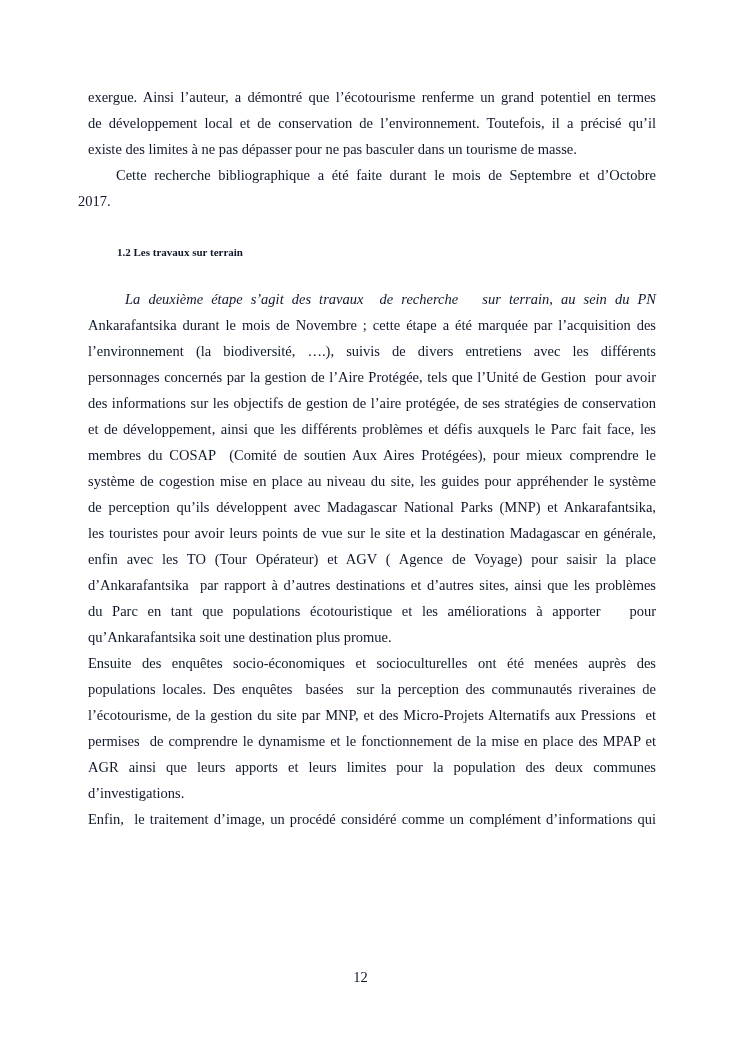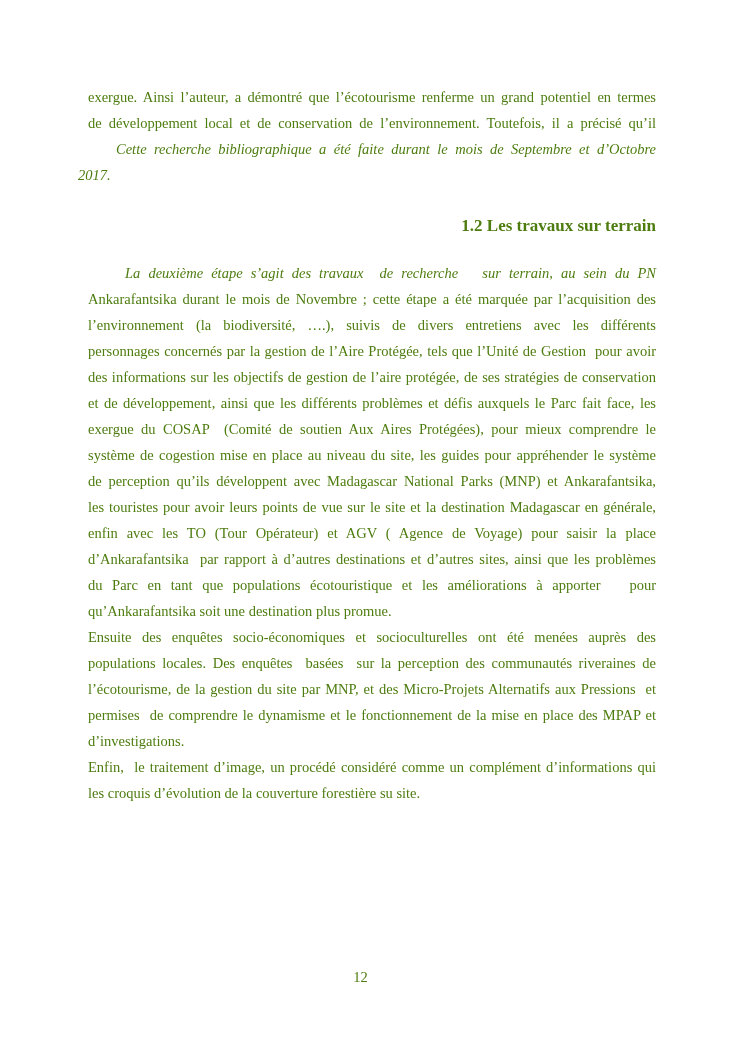--- a/index.html
+++ b/index.html
@@ -6,43 +6,42 @@
     margin: 0;
     padding: 0;
     background: #ffffff;
   }
   .page {
     position: relative;
     width: 745px;
     height: 1053px;
     background: #ffffff;
     font-family: "Liberation Serif", serif;
-    color: #4d7c0f;
+    color: #0f172a;
     overflow: hidden;
   }
   .text-body {
     padding: 84px 89px 0 88px;
   }
   .line {
     font-size: 14.5px;
     line-height: 26px;
     text-align: justify;
     text-align-last: justify;
     white-space: pre-wrap;
   }
   .line.last {
     text-align-last: left;
   }
   .heading {
     margin: 25px 0 21px 0;
     padding-left: 29px;
     font-weight: bold;
-    font-size: 17px;
+    font-size: 11px;
     line-height: 26px;
-    text-align: right;
   }
   .paragraph {
     margin: 0;
   }
   .footer {
     position: absolute;
     top: 964px;
     left: 0;
     width: 721px;
     text-align: center;
@@ -51,50 +50,51 @@
   }
 </style>
 </head>
 <body>
 
 <div class="page">
   <div class="text-body">
       <div class="paragraph">
         <div class="line">exergue. Ainsi l’auteur, a démontré que l’écotourisme renferme un grand potentiel en termes</div>
         <div class="line">de développement local et de conservation de l’environnement. Toutefois, il a précisé qu’il</div>
+        <div class="line last">existe des limites à ne pas dépasser pour ne pas basculer dans un tourisme de masse.</div>
       </div>
       <div class="paragraph">
-        <div class="line" style="text-indent: 28px; font-style: italic;">Cette recherche bibliographique a été faite durant le mois de Septembre et d’Octobre</div>
-        <div class="line last" style="margin-left: -10px; font-style: italic;">2017.</div>
+        <div class="line" style="text-indent: 28px;">Cette recherche bibliographique a été faite durant le mois de Septembre et d’Octobre</div>
+        <div class="line last" style="margin-left: -10px;">2017.</div>
       </div>
       <div class="heading">1.2 Les travaux sur terrain</div>
       <div class="paragraph">
         <div class="line" style="text-indent: 37px; font-style: italic;">La deuxième étape s’agit des travaux  de recherche   sur terrain, au sein du PN</div>
         <div class="line">Ankarafantsika durant le mois de Novembre ; cette étape a été marquée par l’acquisition des</div>
         <div class="line">l’environnement (la biodiversité, ….), suivis de divers entretiens avec les différents</div>
         <div class="line">personnages concernés par la gestion de l’Aire Protégée, tels que l’Unité de Gestion  pour avoir</div>
         <div class="line">des informations sur les objectifs de gestion de l’aire protégée, de ses stratégies de conservation</div>
         <div class="line">et de développement, ainsi que les différents problèmes et défis auxquels le Parc fait face, les</div>
-        <div class="line">exergue du COSAP  (Comité de soutien Aux Aires Protégées), pour mieux comprendre le</div>
+        <div class="line">membres du COSAP  (Comité de soutien Aux Aires Protégées), pour mieux comprendre le</div>
         <div class="line">système de cogestion mise en place au niveau du site, les guides pour appréhender le système</div>
         <div class="line">de perception qu’ils développent avec Madagascar National Parks (MNP) et Ankarafantsika,</div>
         <div class="line">les touristes pour avoir leurs points de vue sur le site et la destination Madagascar en générale,</div>
         <div class="line">enfin avec les TO (Tour Opérateur) et AGV ( Agence de Voyage) pour saisir la place</div>
         <div class="line">d’Ankarafantsika  par rapport à d’autres destinations et d’autres sites, ainsi que les problèmes</div>
         <div class="line">du Parc en tant que populations écotouristique et les améliorations à apporter   pour</div>
         <div class="line last">qu’Ankarafantsika soit une destination plus promue.</div>
       </div>
       <div class="paragraph">
         <div class="line">Ensuite des enquêtes socio-économiques et socioculturelles ont été menées auprès des</div>
         <div class="line">populations locales. Des enquêtes  basées  sur la perception des communautés riveraines de</div>
         <div class="line">l’écotourisme, de la gestion du site par MNP, et des Micro-Projets Alternatifs aux Pressions  et</div>
         <div class="line">permises  de comprendre le dynamisme et le fonctionnement de la mise en place des MPAP et</div>
+        <div class="line">AGR ainsi que leurs apports et leurs limites pour la population des deux communes</div>
         <div class="line last">d’investigations.</div>
       </div>
       <div class="paragraph">
         <div class="line">Enfin,  le traitement d’image, un procédé considéré comme un complément d’informations qui</div>
-        <div class="line last">les croquis d’évolution de la couverture forestière su site.</div>
       </div>
     </div>
   <div class="footer">
     <span>12</span>
   </div>
 </div>
 
 </body></html>

